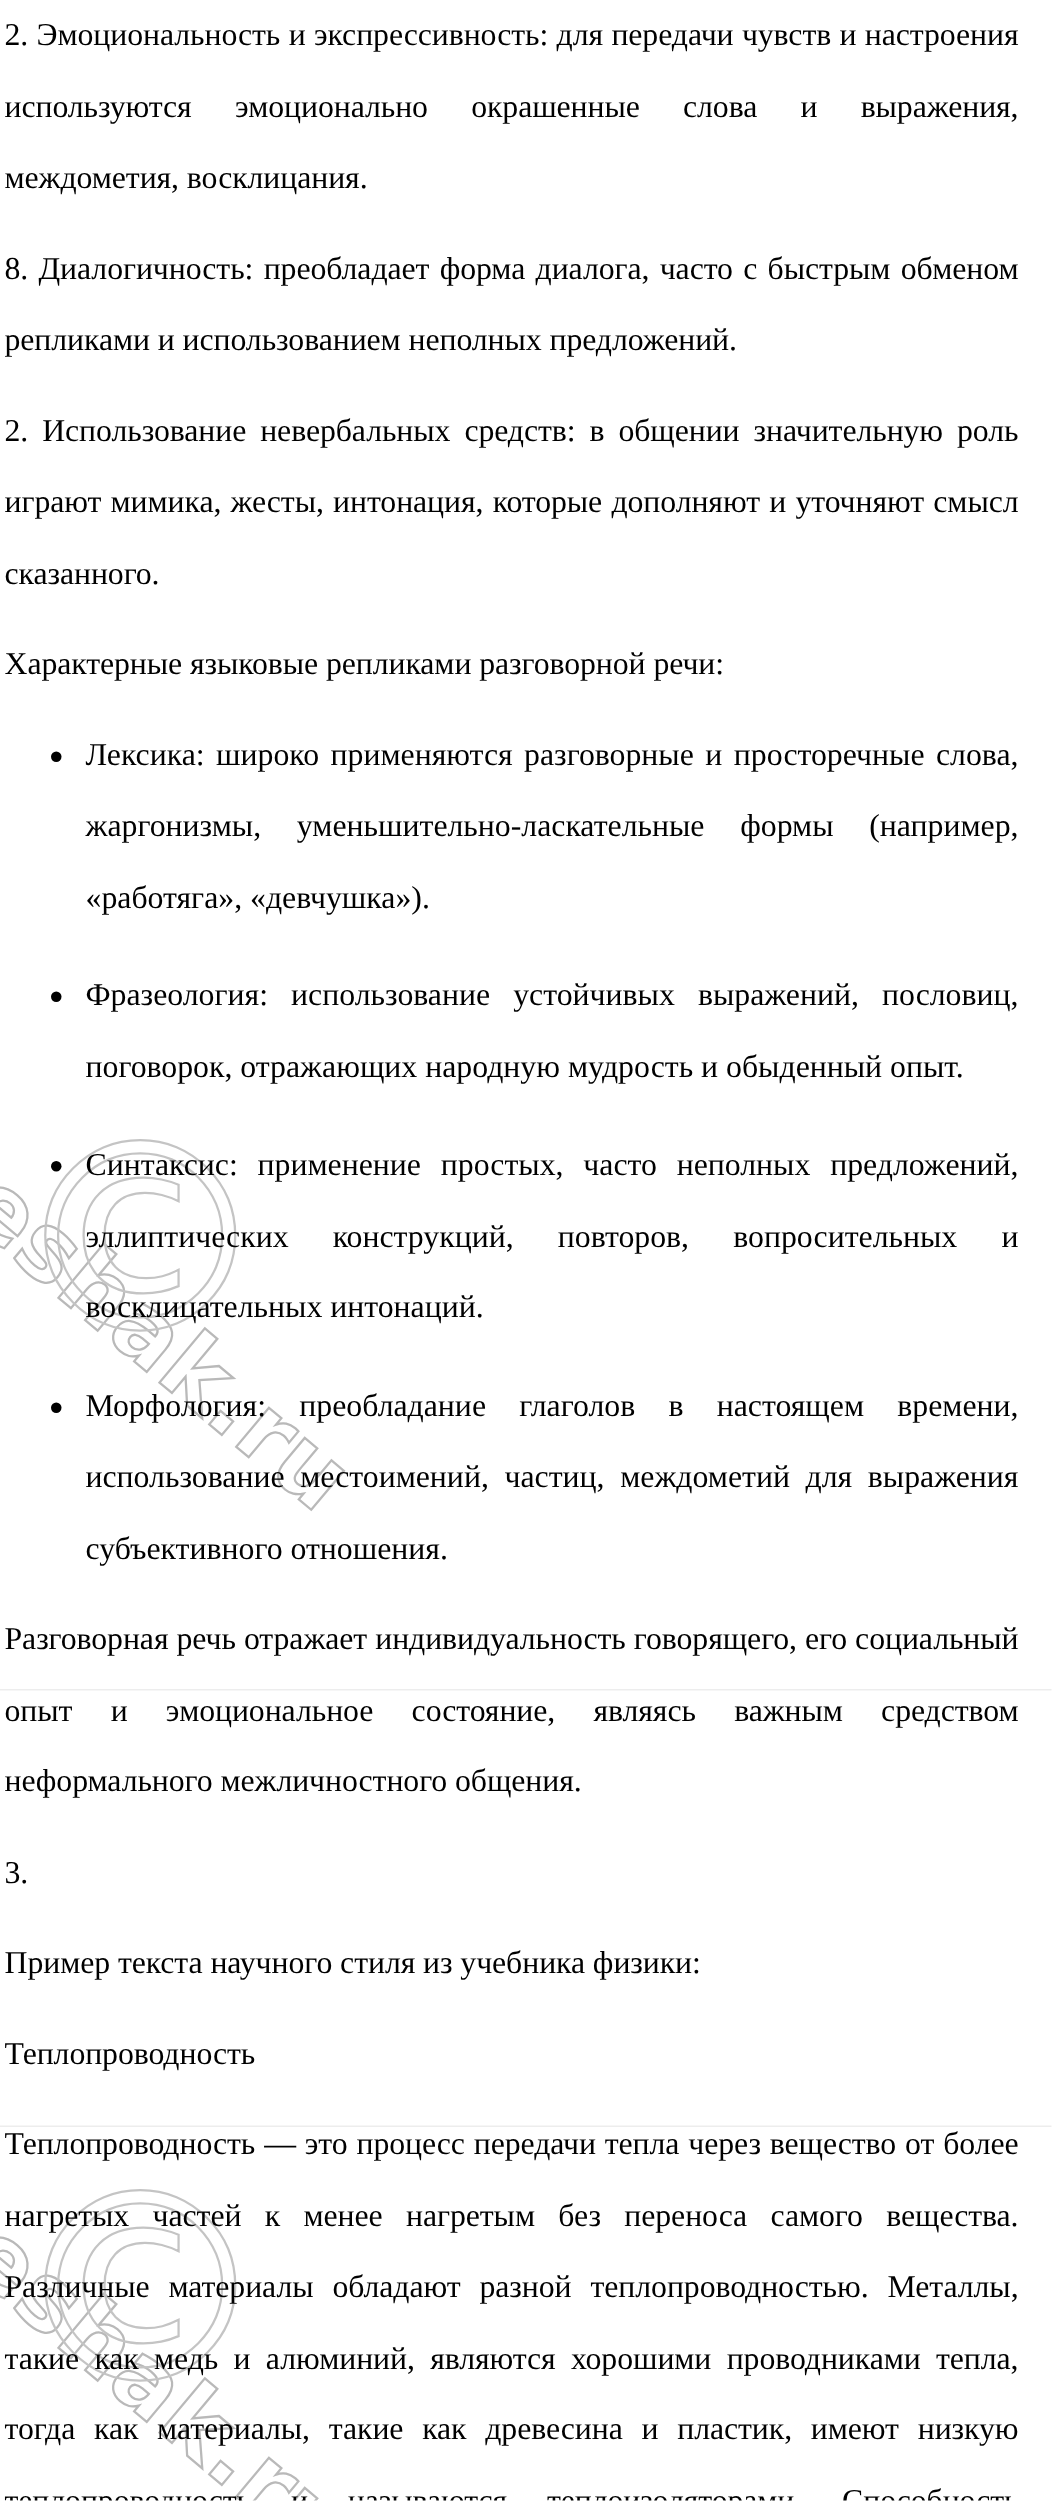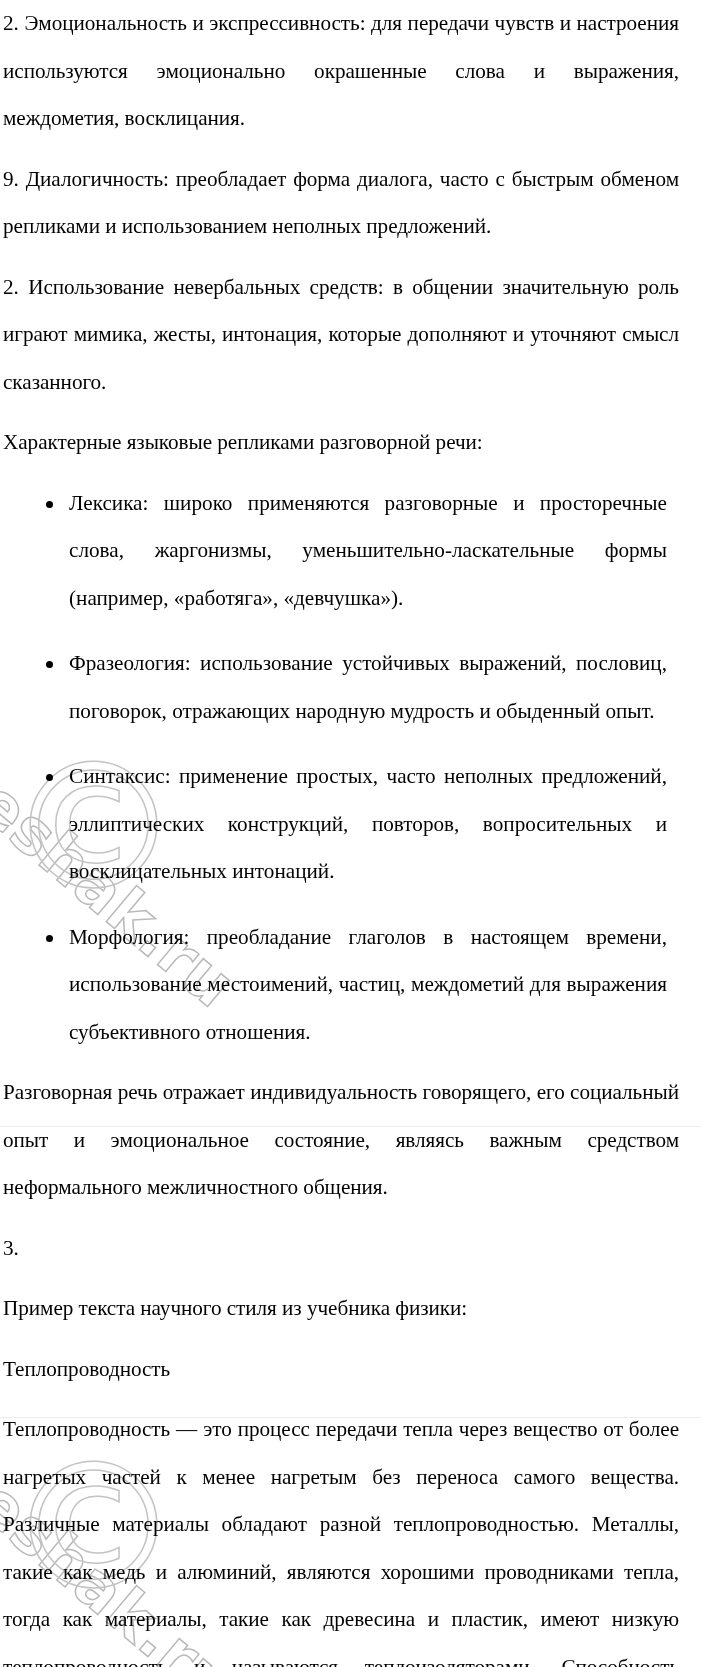--- a/index.html
+++ b/index.html
@@ -43,21 +43,21 @@
 
   p.para.left {
     text-align: left;
   }
 
   p.gap-sm { margin-top: 13px; }
 
   .b { font-weight: normal; }
 
   ul.bullets {
-    margin: 12px;
+    margin: 0;
     padding: 0;
     list-style: none;
   }
   ul.bullets > li {
     position: relative;
     padding-left: 54px;
     margin-bottom: 18px;
     font-size: 21.2px;
     line-height: 47.5px;
     text-align: justify;
@@ -135,21 +135,21 @@
   <div class="wm wm-text wm-2-text">reshak.ru</div>
   <div class="wm wm-c wm-2-c">©</div>
 
   <div class="doc-body">
 
     <p class="para">
       <span class="b">2. Эмоциональность и экспрессивность</span><span>: для передачи чувств и настроения используются эмоционально окрашенные слова и выражения, междометия, восклицания.</span>
     </p>
 
     <p class="para gap-sm">
-      <span class="b">9. Диалогичность</span><span>: преобладает форма диалога, часто с быстрым обменом репликами и использованием неполных предложений.</span>
+      <span class="b">8. Диалогичность</span><span>: преобладает форма диалога, часто с быстрым обменом репликами и использованием неполных предложений.</span>
     </p>
 
     <p class="para gap-sm">
       <span class="b">2. Использование невербальных средств</span><span>: в общении значительную роль играют мимика, жесты, интонация, которые дополняют и уточняют смысл сказанного.</span>
     </p>
 
     <p class="para left gap-sm b">Характерные языковые репликами разговорной речи:</p>
 
     <ul class="bullets" style="margin-top:13px;">
       <li>

